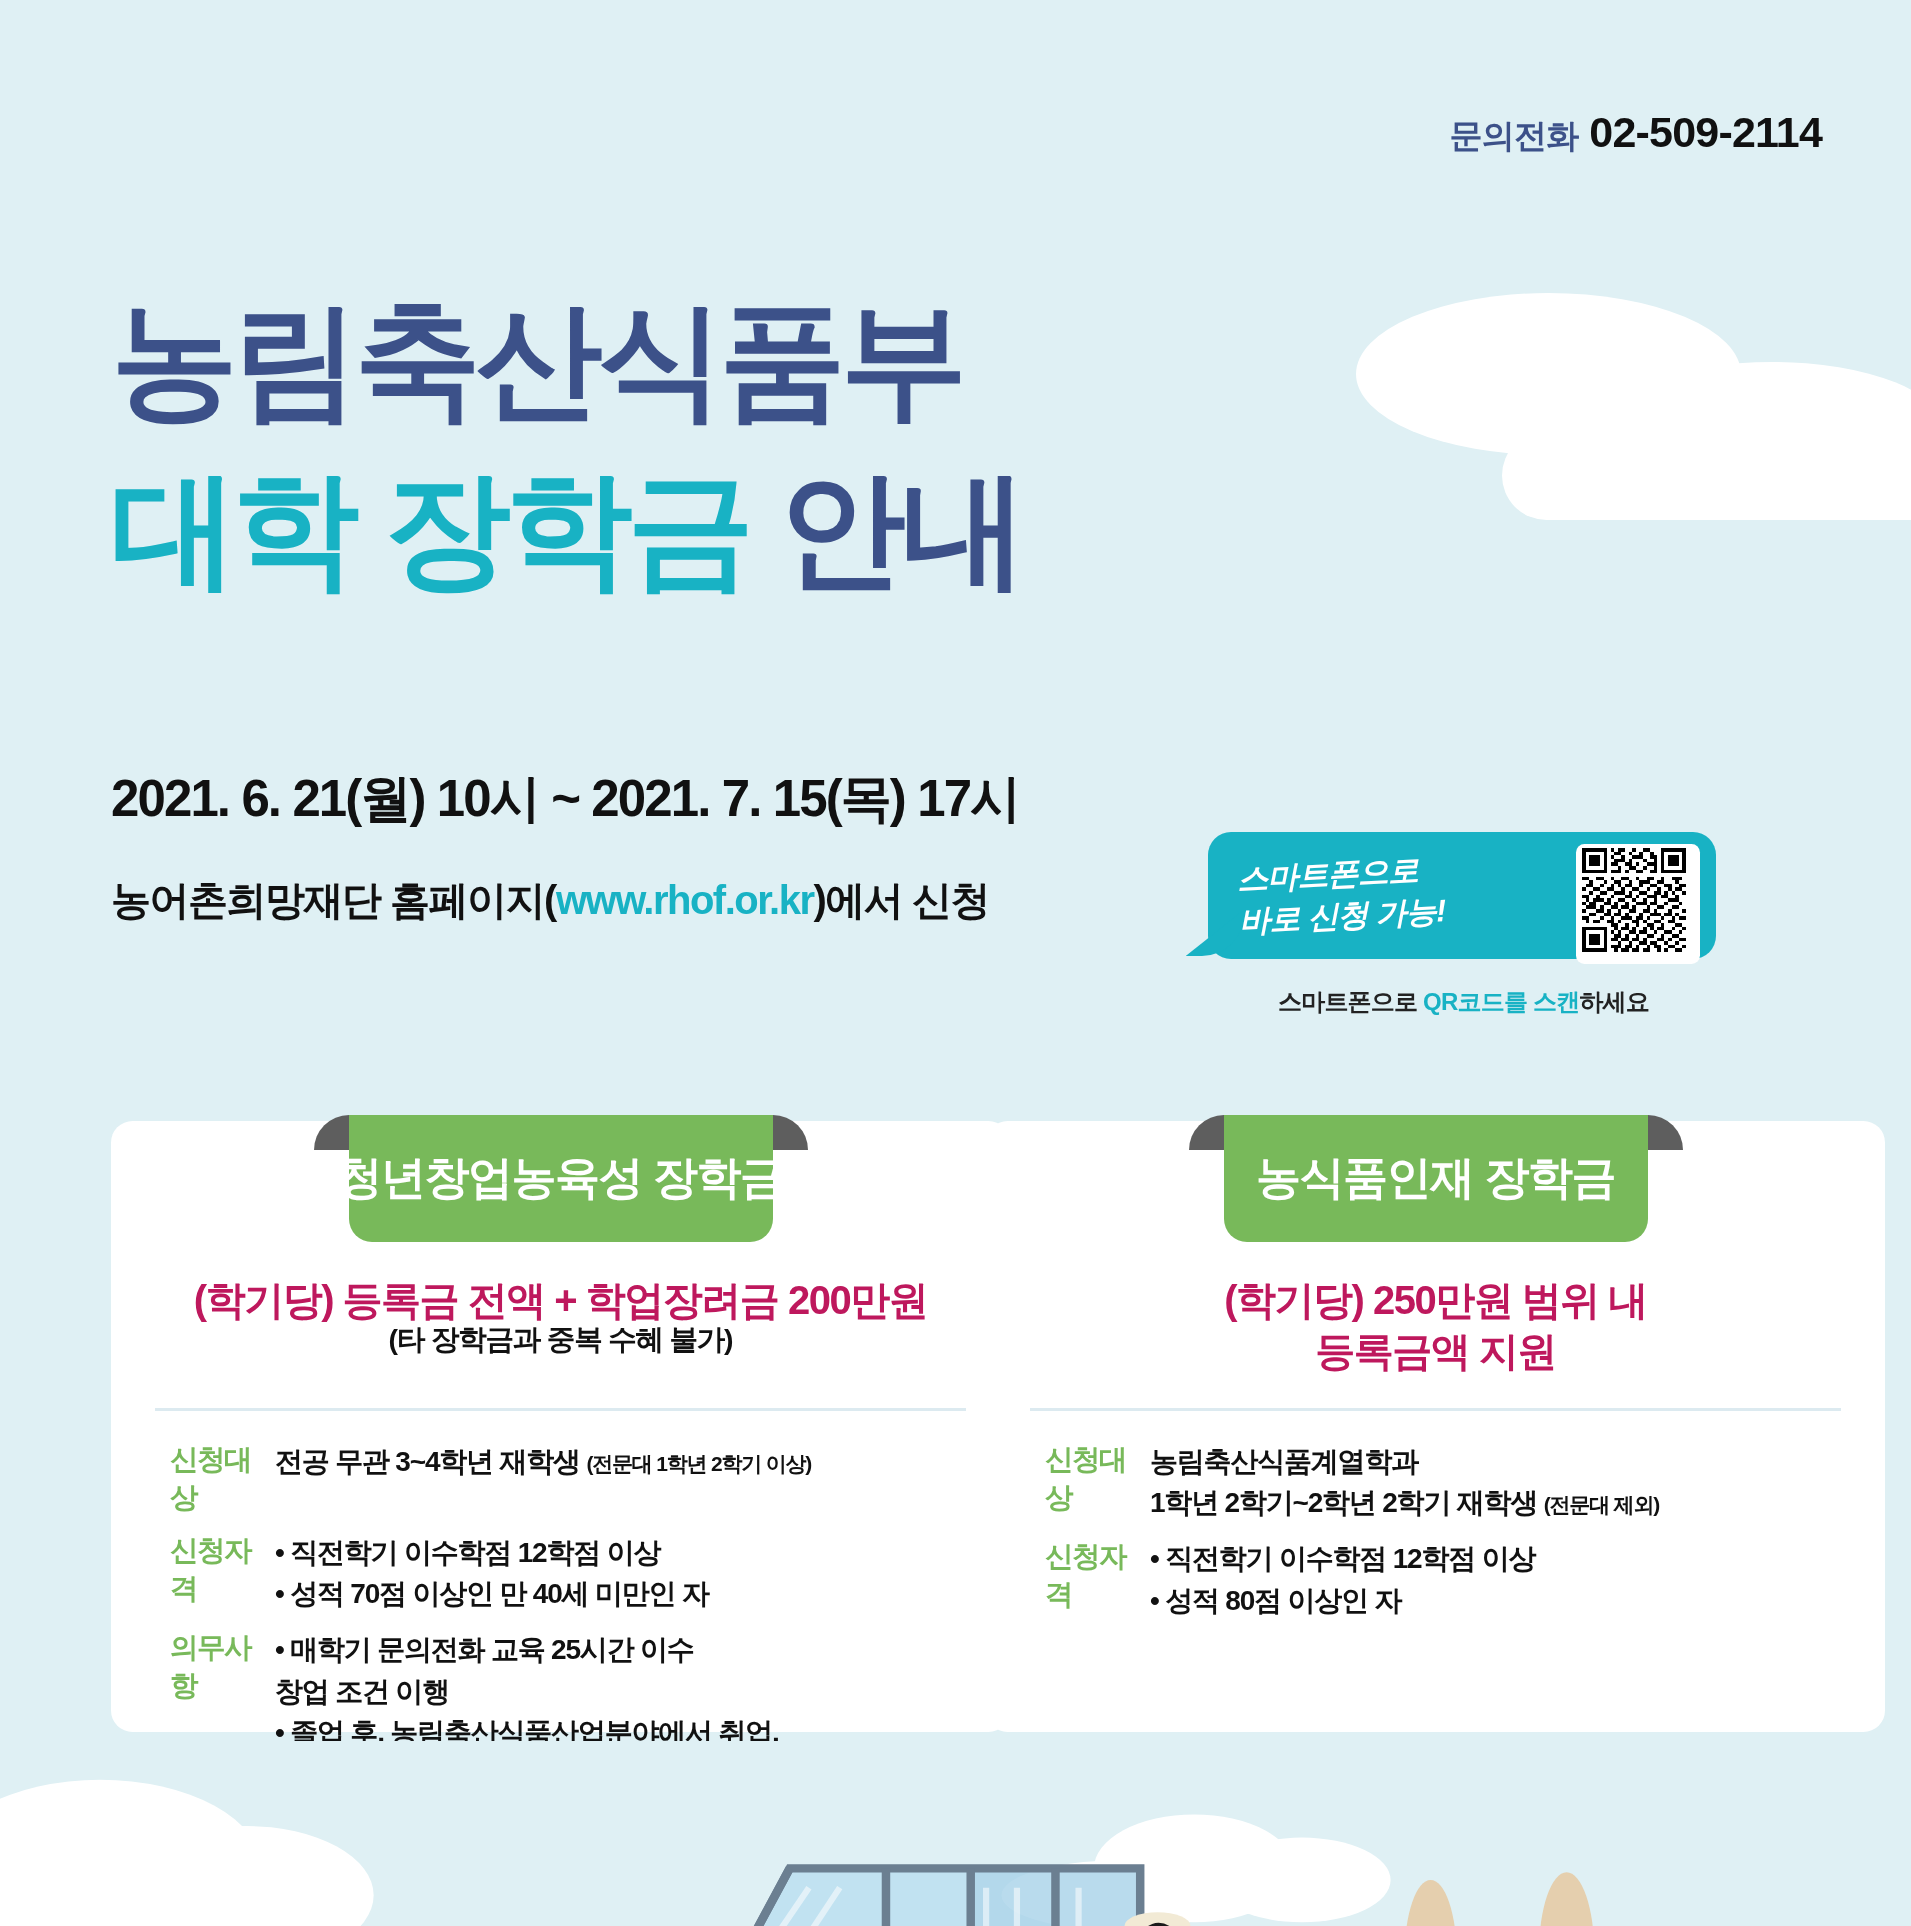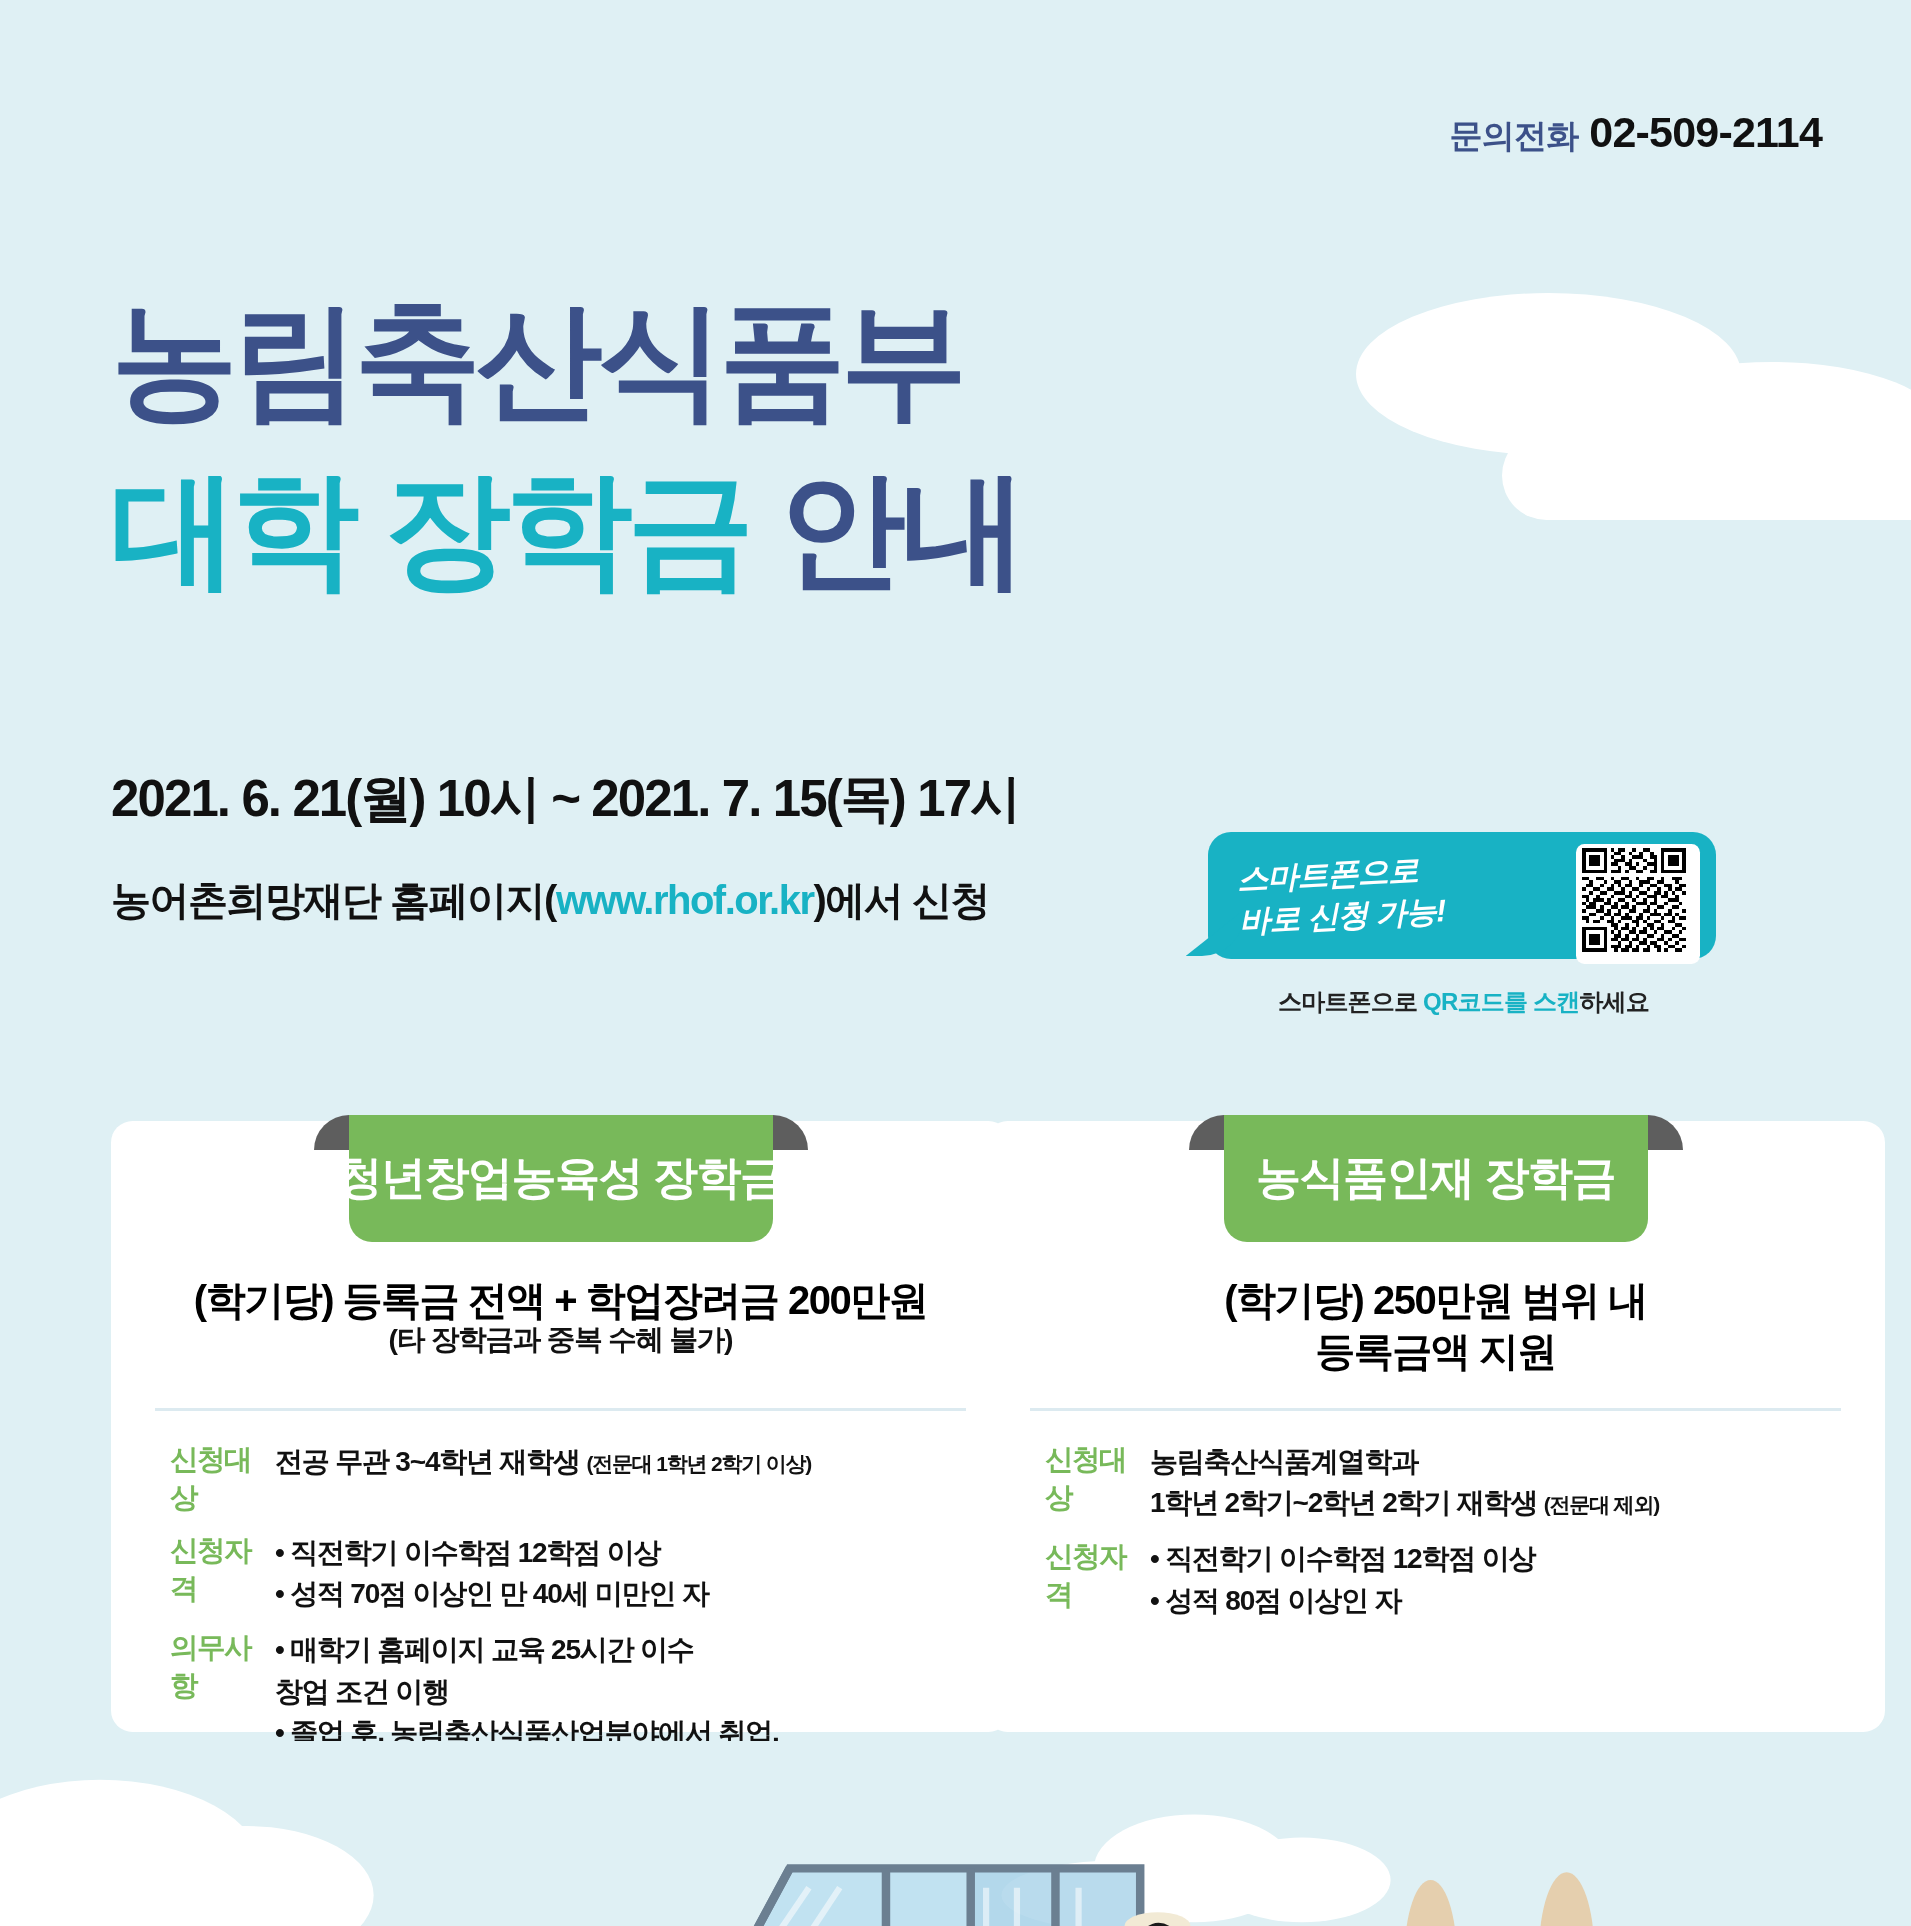--- a/index.html
+++ b/index.html
@@ -48,21 +48,21 @@
   .card.left{left:111px;}
   .card.right{left:986px;}
   .ribbon{position:absolute;top:-6.2px;left:50%;transform:translateX(-50%);width:424px;height:127px;
     background:#78b95a;border-bottom-left-radius:23px;border-bottom-right-radius:23px;
     display:flex;align-items:center;justify-content:center;}
   .ribbon .txt{color:#fff;font-size:45px;font-weight:bold;letter-spacing:-1.5px;white-space:nowrap;}
   .foldL,.foldR{position:absolute;top:0;width:35px;height:35px;background:#5e5e5e;}
   .foldL{left:-35px;border-top-left-radius:35px;}
   .foldR{right:-35px;border-top-right-radius:35px;}
 
-  .amount{position:absolute;left:0;right:0;top:154px;text-align:center;color:#000000;
+  .amount{position:absolute;left:0;right:0;top:154px;text-align:center;color:#be185d;
      font-size:40px;font-weight:bold;letter-spacing:-1.5px;line-height:1.28;}
   .subnote{position:absolute;left:0;right:0;top:200px;text-align:center;color:#111;font-size:28.5px;font-weight:bold;letter-spacing:-1.2px;}
   .divider{position:absolute;left:44px;right:44px;top:287px;height:3.1px;background:#dceaf0;}
 
   .rows{position:absolute;left:39px;right:27px;top:320px;margin-left:20px;}
   .row{display:flex;margin-bottom:14.6px;}
   .rlabel{width:105px;min-width:105px;color:#78b95a;font-size:28.5px;font-weight:bold;letter-spacing:-1.5px;}
   .rbody{flex:1;font-size:28px;font-weight:bold;color:#111;letter-spacing:-1.2px;line-height:1.48;}
   .rbody .tiny{font-size:21px;}
   .rbody .li{display:block;}
@@ -340,21 +340,21 @@
       <div class="row">
         <div class="rlabel">신청자격</div>
         <div class="rbody">
           <span class="li">• 직전학기 이수학점 12학점 이상</span>
           <span class="li">• 성적 70점 이상인 만 40세 미만인 자</span>
         </div>
       </div>
       <div class="row">
         <div class="rlabel">의무사항</div>
         <div class="rbody">
-          <span class="li">• 매학기 홈페이지 교육 25시간 이수</span>
+          <span class="li">• 매학기 문의전화 교육 25시간 이수</span>
           <span class="li">  창업 조건 이행</span>
           <span class="li">• 졸업 후, 농림축산식품산업분야에서 취업,</span>
         </div>
       </div>
     </div>
   </div>
 
   <div class="card right">
     <div class="ribbon">
       <div class="foldL"></div>

